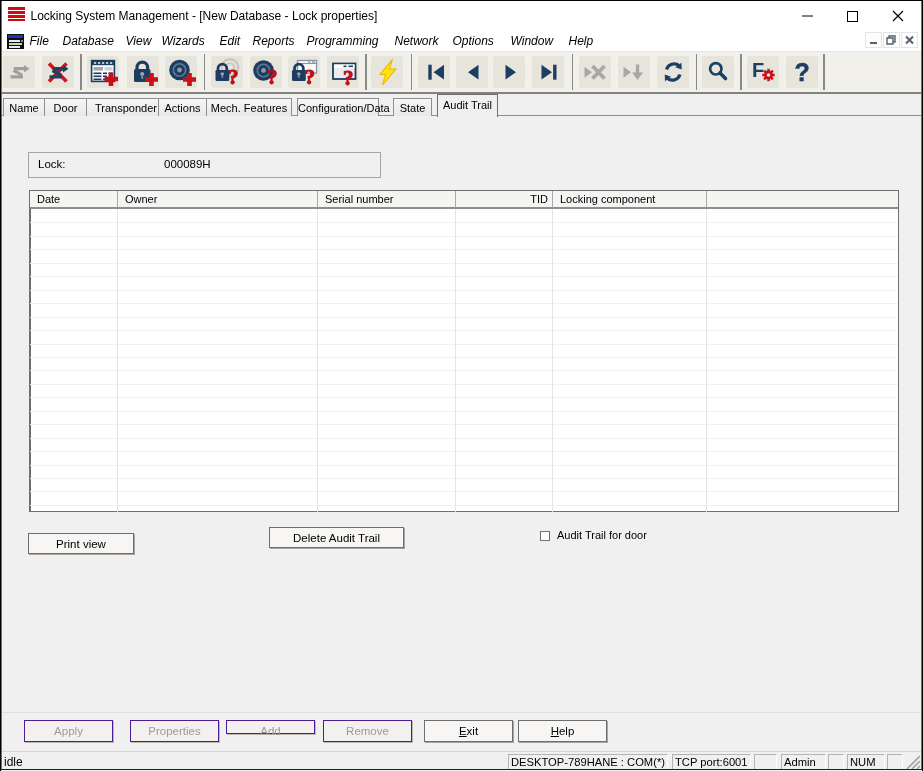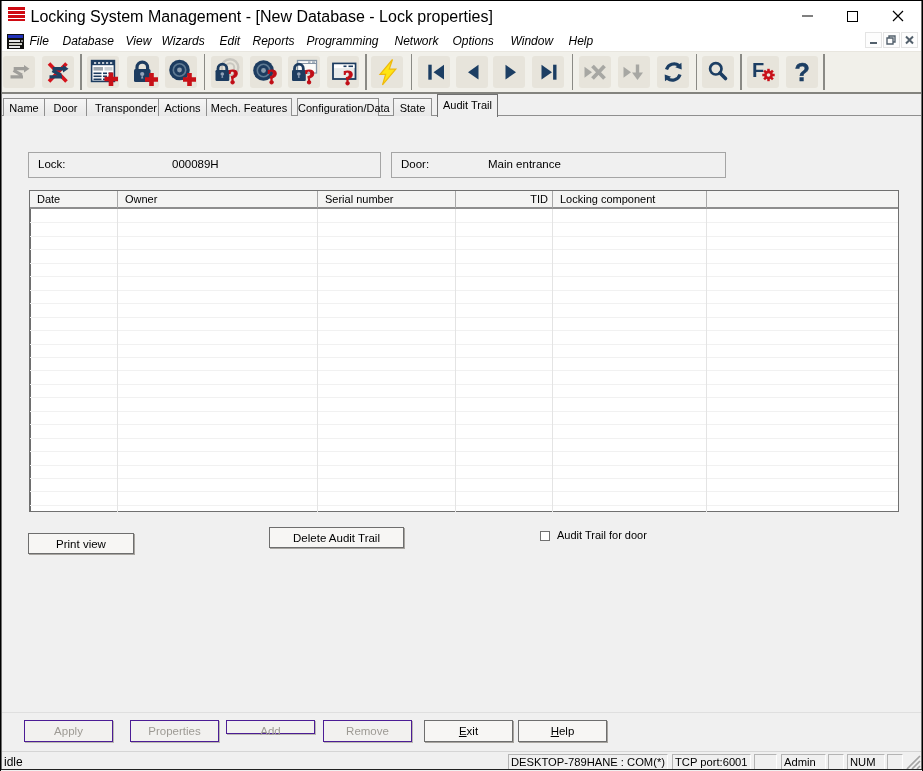--- a/index.html
+++ b/index.html
@@ -6,42 +6,42 @@
 html,body { width:923px; height:771px; overflow:hidden; background:#fff; }
 body { font-family:"Liberation Sans", sans-serif; }
 #win {
   position:relative; width:923px; height:771px;
   border:1px solid #000; background:#f0f0f0;
 }
 
 #titlebar { position:absolute; left:0; top:0; width:921px; height:30px; background:#fff; }
 #logo { position:absolute; left:7px; top:6px; width:17px; height:15px; }
 #logo .bar { position:absolute; left:0; width:17px; background:#cf0a12; }
-#title-text { position:absolute; left:29.5px; top:0; height:30px; line-height:31px; font-size:16px; color:#000; }
+#title-text { position:absolute; left:29.5px; top:0; height:30px; line-height:31px; font-size:12px; color:#000; }
 .capbtn { position:absolute; top:0; width:45px; height:30px; }
 
 #menubar { position:absolute; left:0; top:30px; width:921px; height:21px; background:#fff; }
 #menuicon { position:absolute; left:6px; top:3px; width:17px; height:15px; }
 .menuitem { position:absolute; top:0; height:21px; line-height:20px; font-size:12px; color:#000;font-style:italic; }
 .mdibtn { position:absolute; top:1px; width:17px; height:16px; border:1px solid #e4e4e4; background:#fdfdfd; }
 
 #toolbar { position:absolute; left:0; top:50px; width:921px; height:43px; background:#f1f0ea; border-top:1px solid #e8e6df; border-bottom:2px solid #83837e; }
 .tbtn { position:absolute; top:3.5px; width:32px; height:32px; background:#e7e4db; border-radius:3px; }
 .tbtn svg { position:absolute; left:0; top:0; }
 .tsep { position:absolute; top:2px; width:1.5px; height:36px; background:#8a8a85; }
 
 #tabstrip { position:absolute; left:0; top:93px; width:921px; height:24px; background:#f0f0f0; }
 .tab { position:absolute; top:4px; height:18px; background:linear-gradient(#f6f6f6,#e8e8e8); border:1px solid #8f8f8f; border-bottom:none; line-height:18px; text-align:center; font-size:11px; color:#000; }
 #tabline { position:absolute; left:0; top:21px; width:921px; height:1px; background:#8f8f8f; }
 .tab.active { top:0; height:23px; background:#f0f0f0; border:1px solid #707070; border-bottom:none; z-index:5; line-height:21px; }
 
 #page { position:absolute; left:0; top:116px; width:921px; height:596px; background:#f0f0f0; }
 .fieldbox { position:absolute; top:35px; height:26px; border:1px solid #a5a5a5; font-size:11.5px; color:#000; }
 .fieldbox .lbl { position:absolute; top:5px; }
-.fieldbox .val { position:absolute; top:5px;margin-left:8px; }
+.fieldbox .val { position:absolute; top:5px; }
 
 #grid { position:absolute; left:28px; top:73px; width:870px; height:322px; background:#fff; border:1px solid #707070; }
 .hcell { position:absolute; top:0; height:18px; background:#f4f4f3; border-right:1px solid #a8a8a8; border-bottom:2px solid #8e8e8e; font-size:11px; color:#000; line-height:17px; }
 .vline { position:absolute; top:18px; width:1px; background:#e4e4e4; }
 .rline { position:absolute; left:0; width:868px; height:1px; background:#f1f1f1; }
 
 .btn { position:absolute; background:#f7f6f4; border:1px solid #6e6e6e; box-shadow:1px 1px 0 #a8a5a0; text-align:center; font-size:11.5px; color:#000; }
 .btn.disabled { border:1px solid #4c1d95; box-shadow:1px 1px 0 #bbb8b3; background:#f2f1ef; color:#9d9a94; }
 
 #cb { position:absolute; left:539px; top:414px; width:10px; height:10px; background:#fff; border:1px solid #707070; }
@@ -306,24 +306,20 @@
     <div class="tab" style="left:205px;width:86px">Mech. Features</div>
     <div class="tab" style="left:296px;width:82px">Configuration/Data</div>
     <div class="tab" style="left:392px;width:39px">State</div>
     <div class="tab active" style="left:436px;width:61px">Audit Trail</div>
   </div>
 
   <div id="page">
     <div class="fieldbox" style="left:27px;width:353px">
       <span class="lbl" style="left:9px">Lock:</span>
       <span class="val" style="left:135px">000089H</span>
-    </div>
-    <div class="fieldbox" style="left:390px;width:335px">
-      <span class="lbl" style="left:9px">Door:</span>
-      <span class="val" style="left:88px">Main entrance</span>
     </div>
 
     <div id="grid">
         <div style="position:absolute;left:0;top:0;width:1px;height:320px;background:#6e6e6e"></div>
       <div class="hcell" style="left:0;width:88px"><span style="margin-left:7px">Date</span></div>
       <div class="hcell" style="left:88px;width:200px"><span style="margin-left:7px">Owner</span></div>
       <div class="hcell" style="left:288px;width:138px"><span style="margin-left:7px">Serial number</span></div>
       <div class="hcell" style="left:426px;width:97px;text-align:right"><span style="margin-right:4px">TID</span></div>
       <div class="hcell" style="left:523px;width:154px"><span style="margin-left:7px">Locking component</span></div>
       <div class="hcell" style="left:677px;width:191px;border-right:none"></div>

